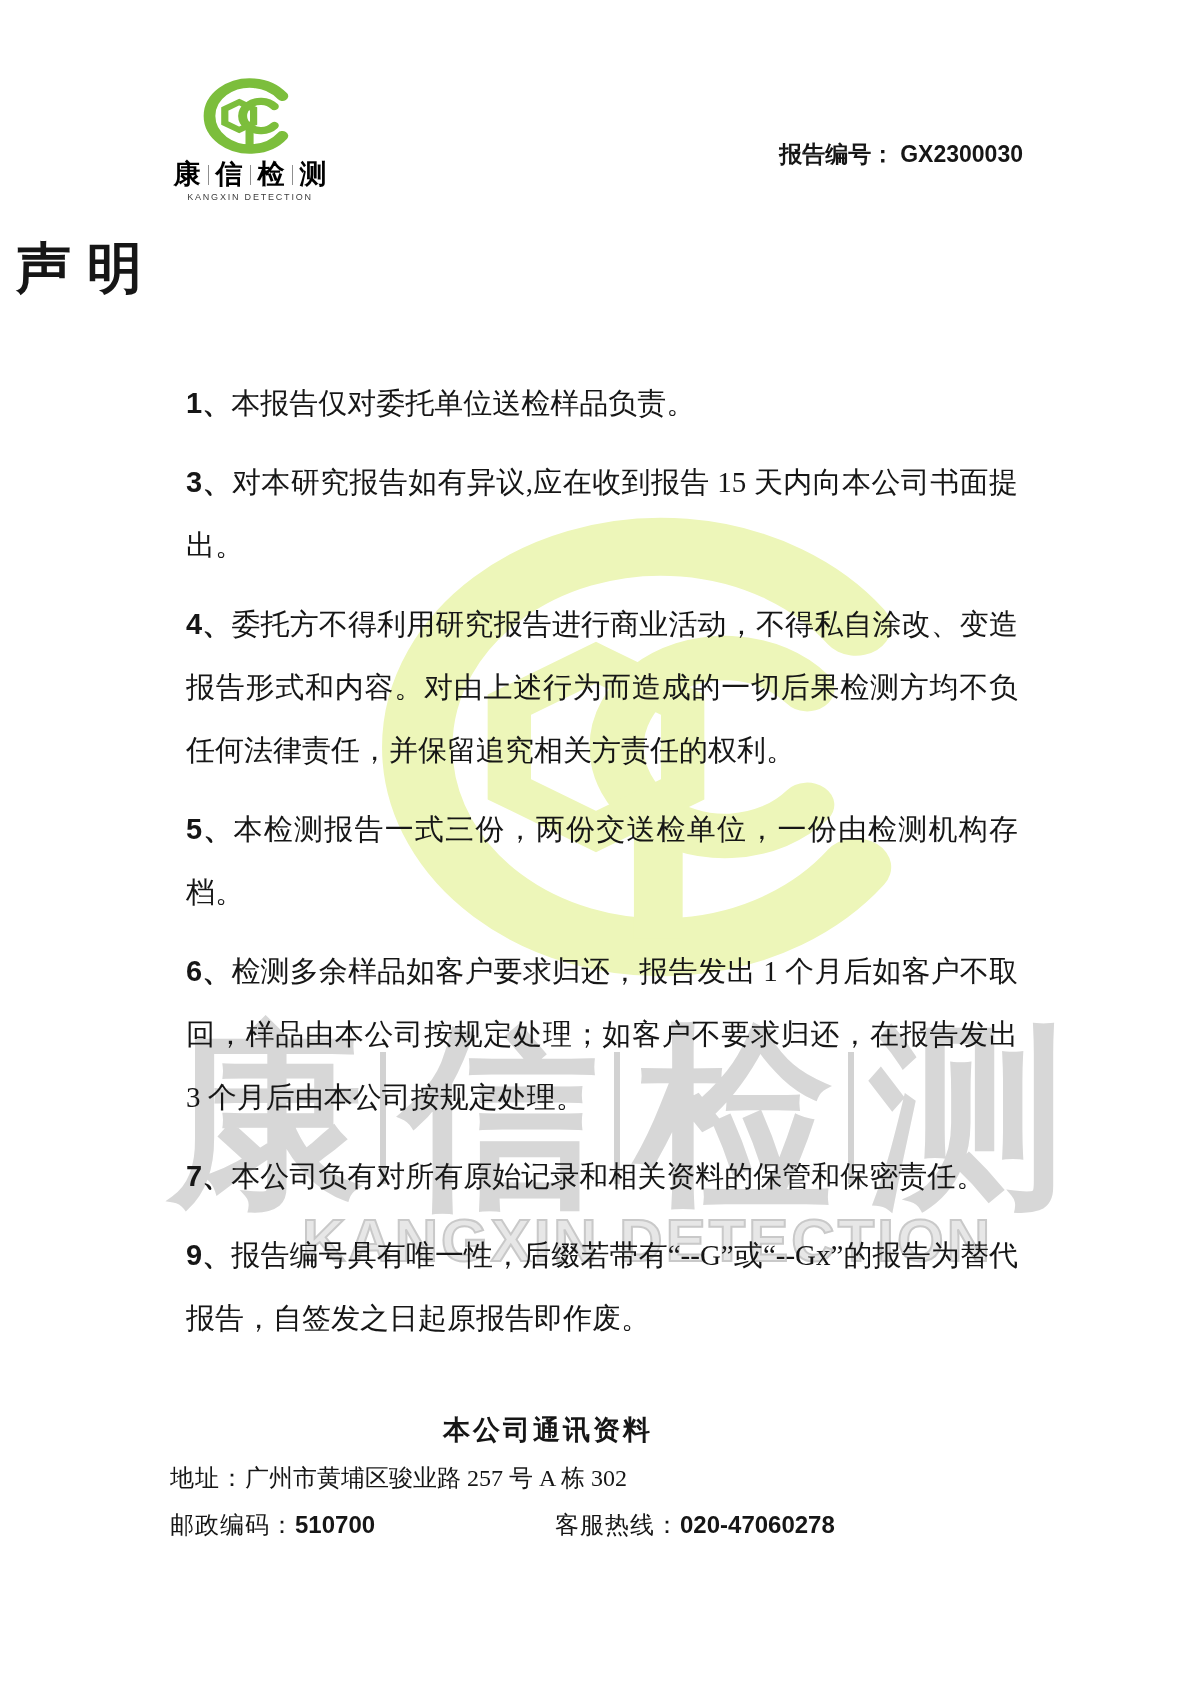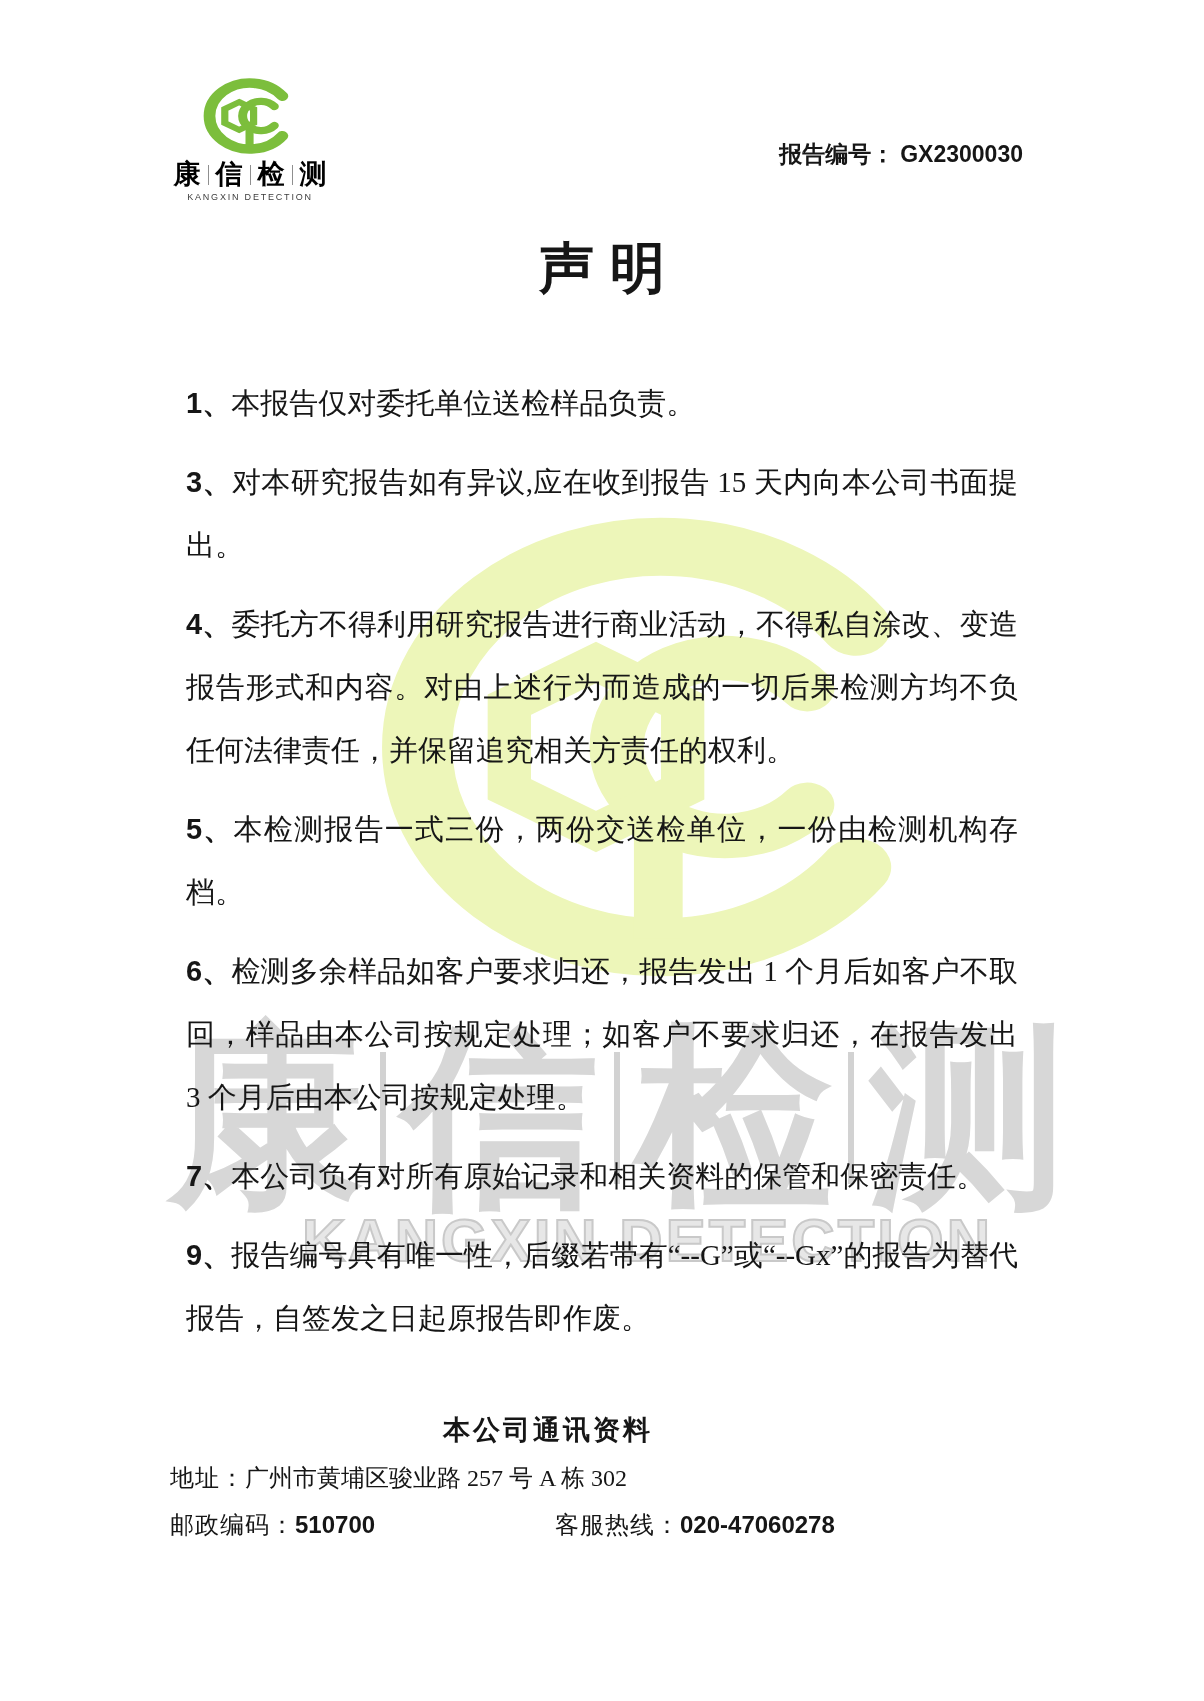--- a/index.html
+++ b/index.html
@@ -29,21 +29,21 @@
   .wm-text { position:absolute; left:168px; top:1020px; width:898px; display:flex;
     justify-content:space-between; align-items:center; z-index:0;
     font-family:"Liberation Sans","DejaVu Sans",sans-serif; font-weight:bold;
     font-size:196px; line-height:1; color:#d7d7d7; }
   .wm-sep { width:6px; height:132px; background:#d2d2d2; }
   .wm-latin { position:absolute; left:250px; top:1206px; width:795px; text-align:center; z-index:0;
     font-family:"Liberation Sans","DejaVu Sans",sans-serif; font-weight:bold; font-size:60px;
     letter-spacing:3px; color:#e7e7e7; -webkit-text-stroke:2px #c9c9c9; white-space:nowrap; }
 
   
-  .doc-title { position:absolute; left:0; top:232px; width:1204px; margin:0; text-align:center;
+  .doc-title { position:absolute; left:0; top:232px; width:1204px; margin:0; text-align:left;
     font-size:55px; font-weight:bold; letter-spacing:16px; text-indent:16px; z-index:2; }
 
   .statements { position:absolute; left:170px; top:356px; width:864px; z-index:2;
     font-size:29px; line-height:63px; text-align:justify; }
   .stmt { margin:16px; }
   .stmt .no { font-family:"Liberation Sans","DejaVu Sans",sans-serif; font-weight:bold; }
 
   
   .contact-heading { position:absolute; left:0; top:1412px; width:1096px; text-align:center;
     font-size:27px; font-weight:600; letter-spacing:3px; z-index:2; }

